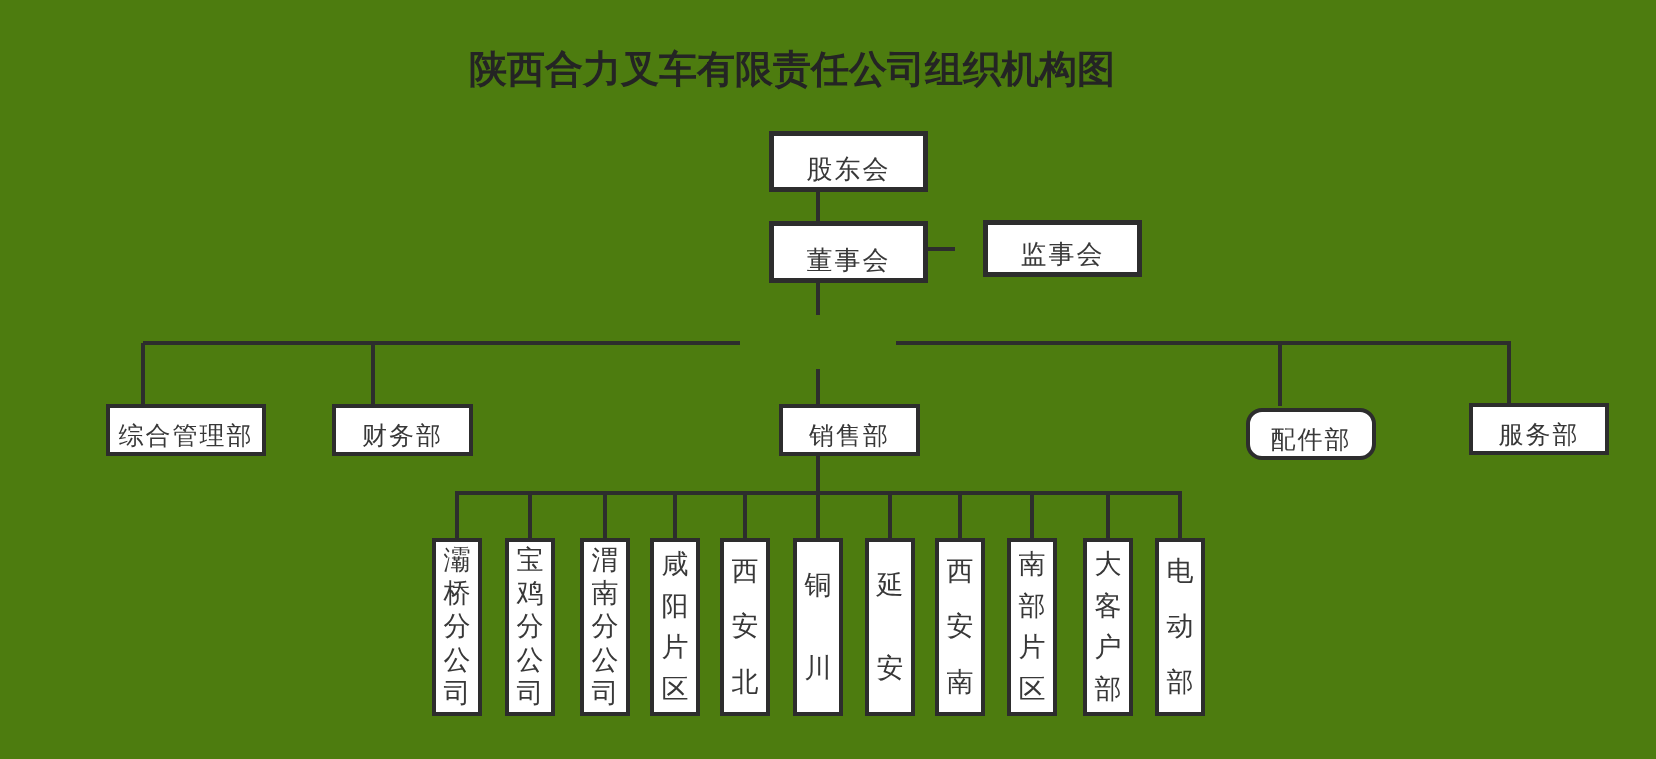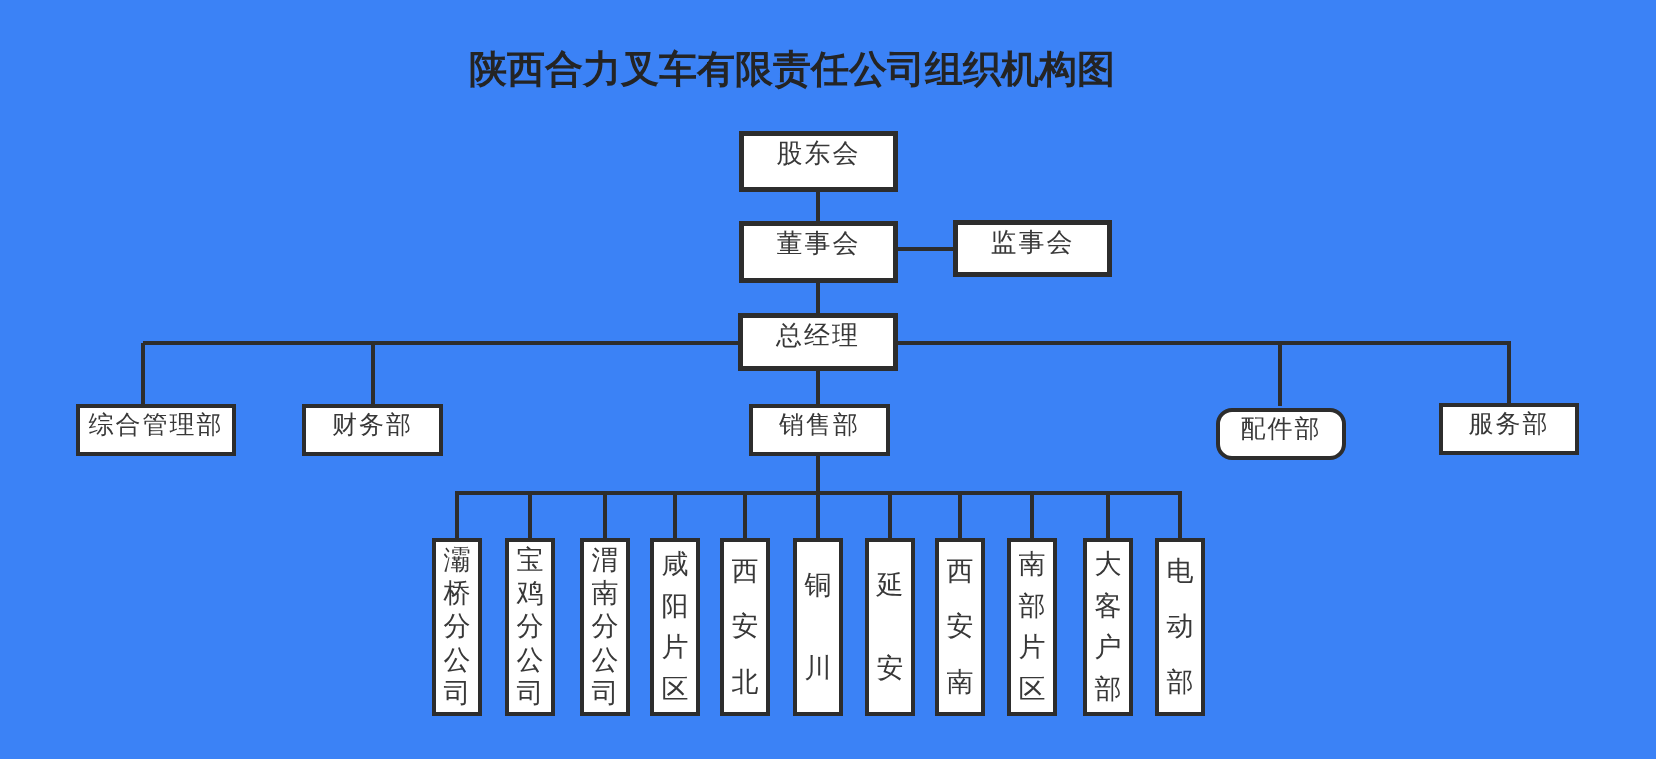--- a/index.html
+++ b/index.html
@@ -1,29 +1,29 @@
 <!DOCTYPE html>
 <html><head>
 <meta charset="utf-8">
 <style>
   html,body { margin:0; padding:0; background:#fff; }
   .canvas {
-    position:relative; width:1656px; height:759px; background:#3b82f6;
+    position:relative; width:1656px; height:759px; background:#4d7c0f;
     font-family:"Liberation Serif", serif; overflow:hidden;
   }
   .chart-title {
     position:absolute; left:0; top:46px; width:1584px; text-align:center;
     font-family:"Liberation Sans", sans-serif; font-weight:700;
     font-size:38px; line-height:46px; color:#242424; letter-spacing:0px;
     white-space:nowrap;
   }
   .node {
     position:absolute; box-sizing:border-box; background:#ffffff;
-    border:5px solid #2d2d2d; display:flex; align-items:flex-start; justify-content:center;
-    font-size:26px; color:#383838; letter-spacing:2px; white-space:nowrap;
+    border:5px solid #2d2d2d; display:flex; align-items:flex-end; justify-content:center;
+    font-size:26px; color:#383838; letter-spacing:2px; white-space:nowrap;margin-left:30px;
   }
   .node.dept { border-width:4px; font-size:25px; }
   .subnode {
     position:absolute; box-sizing:border-box; background:#ffffff;
     border:4px solid #2d2d2d; top:538px; width:50px; height:178px;
     font-size:27px; color:#383838;
   }
   .vtext {
     width:100%; height:100%; display:flex; flex-direction:column;
     justify-content:space-around; align-items:center; padding:2px 0;
@@ -64,23 +64,20 @@
   <div class="line" style="left:1178px; top:493px; width:4px; height:46px;"></div>
 
   <div class="node" style="left:739px; top:131px; width:159px; height:61px;">
     <span>股东会</span>
   </div>
   <div class="node" style="left:953px; top:220px; width:159px; height:57px;">
     <span>监事会</span>
   </div>
   <div class="node" style="left:739px; top:221px; width:159px; height:62px;">
     <span>董事会</span>
-  </div>
-  <div class="node" style="left:738px; top:313px; width:160px; height:58px;">
-    <span>总经理</span>
   </div>
 
   <div class="node dept" style="left:76px; top:404px; width:160px; height:52px;">
     <span>综合管理部</span>
   </div>
   <div class="node dept" style="left:302px; top:404px; width:141px; height:52px;font-family:Liberation Serif, serif;">
     <span>财务部</span>
   </div>
   <div class="node dept" style="left:749px; top:404px; width:141px; height:52px;">
     <span>销售部</span>

